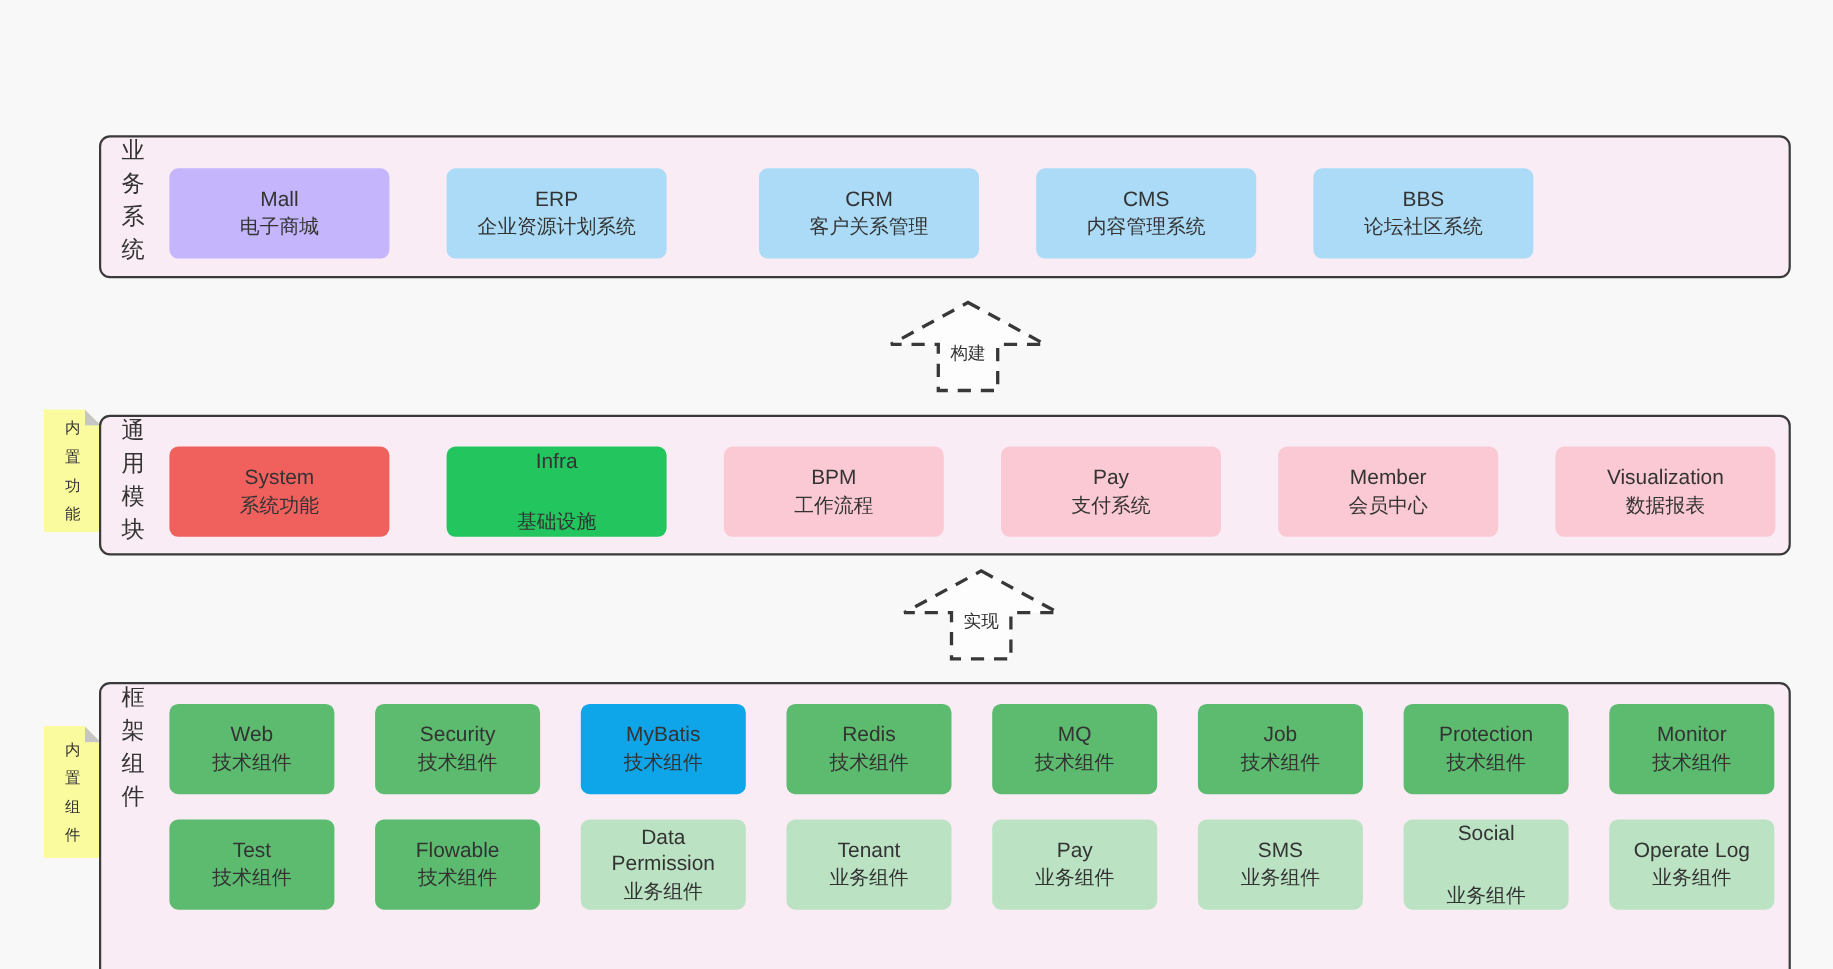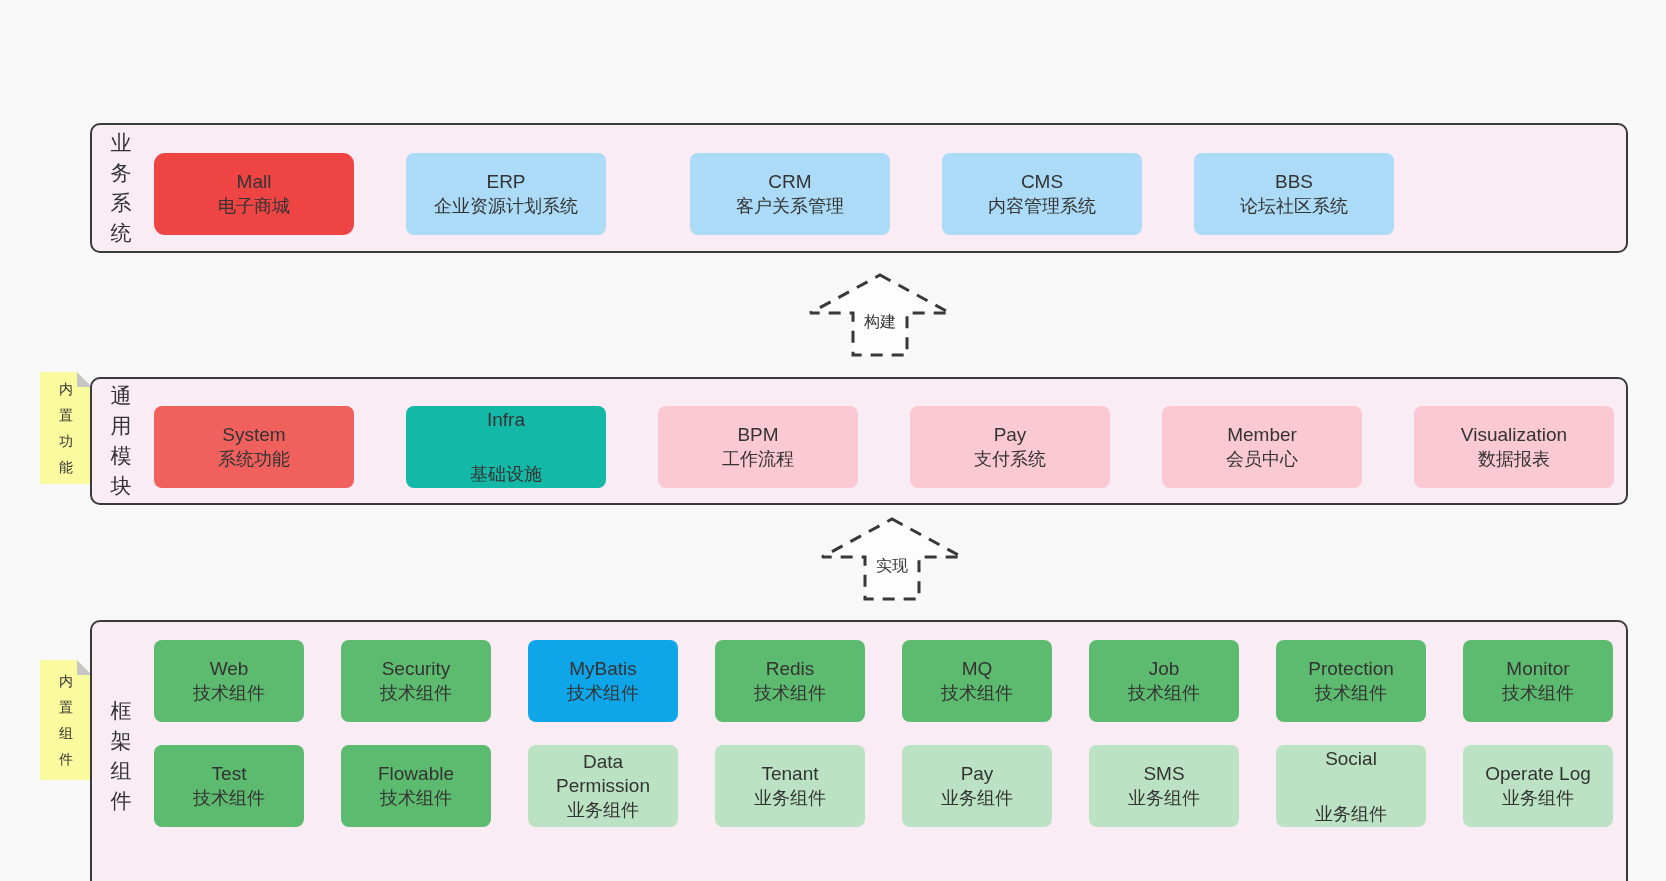--- a/index.html
+++ b/index.html
@@ -16,21 +16,21 @@
     position:absolute;left:90px;width:1538px;
     background:var(--panel-bg);
     border:2.5px solid var(--panel-border);
     border-radius:10px;z-index:2;
   }
   #layer-0{top:123px;height:130px;}
   #layer-1{top:377px;height:128px;}
   #layer-2{top:620px;height:272px;}
 
   .vlabel{position:absolute;left:10px;top:0;bottom:0;width:38px;
-    display:flex;align-items:center;justify-content:center;z-index:3;}
+    display:flex;justify-content:center;z-index:3;font-family:Liberation Mono, monospace;}
   .vtext{width:1.15em;word-break:break-all;text-align:center;
     font-size:21px;line-height:30px;color:var(--text);}
 
   .row{position:absolute;left:62px;display:flex;}
   #row-0-0{top:28px;gap:52px;}
   #row-1-0{top:27px;gap:52px;}
   #row-2-0{top:18px;gap:37px;}
   #row-2-1{top:123px;gap:37px;}
 
   .box{
@@ -73,21 +73,21 @@
   <div class="note" id="note-1">
     <div class="note-fold"></div>
     <div class="vtext">内置组件</div>
   </div>
 
   <section class="panel" id="layer-0">
     <div class="vlabel">
       <div class="vtext">业务系统</div>
     </div>
     <div class="row" id="row-0-0">
-        <div class="box" style="background: #ef4444; border-radius: 11px;">
+        <div class="box" style="background: #c4b5fd;">
           <span class="title">Mall</span>
           <span class="subtitle">电子商城</span>
         </div>
         <div class="box" style="background: rgb(171, 219, 246);">
           <span class="title">ERP</span>
           <span class="subtitle">企业资源计划系统</span>
         </div>
         <div class="box" style="background: rgb(171, 219, 246); margin-left: 32px;">
           <span class="title">CRM</span>
           <span class="subtitle">客户关系管理</span>
@@ -105,21 +105,21 @@
 
   <section class="panel" id="layer-1">
     <div class="vlabel">
       <div class="vtext">通用模块</div>
     </div>
     <div class="row" id="row-1-0">
         <div class="box" style="background: rgb(240, 97, 94);">
           <span class="title">System</span>
           <span class="subtitle">系统功能</span>
         </div>
-        <div class="box" style="background: #14b8a6; gap: 30px;">
+        <div class="box" style="background: #22c55e; gap: 30px;">
           <span class="title">Infra</span>
           <span class="subtitle">基础设施</span>
         </div>
         <div class="box" style="background: rgb(251, 201, 211);">
           <span class="title">BPM</span>
           <span class="subtitle">工作流程</span>
         </div>
         <div class="box" style="background: rgb(251, 201, 211);">
           <span class="title">Pay</span>
           <span class="subtitle">支付系统</span>

